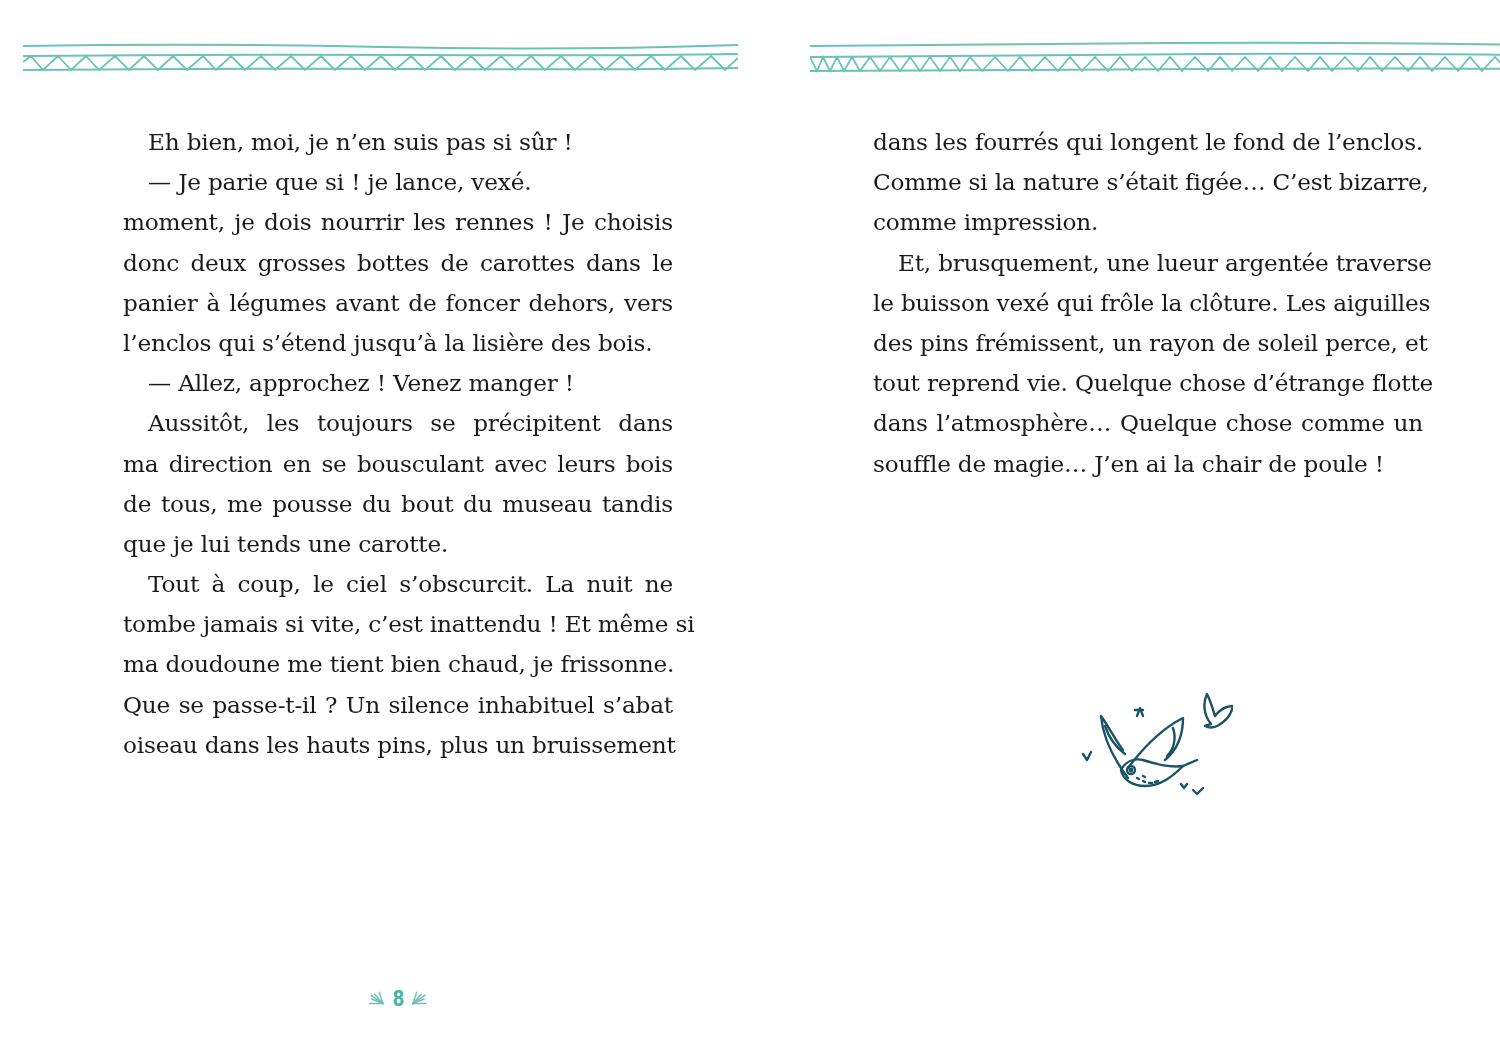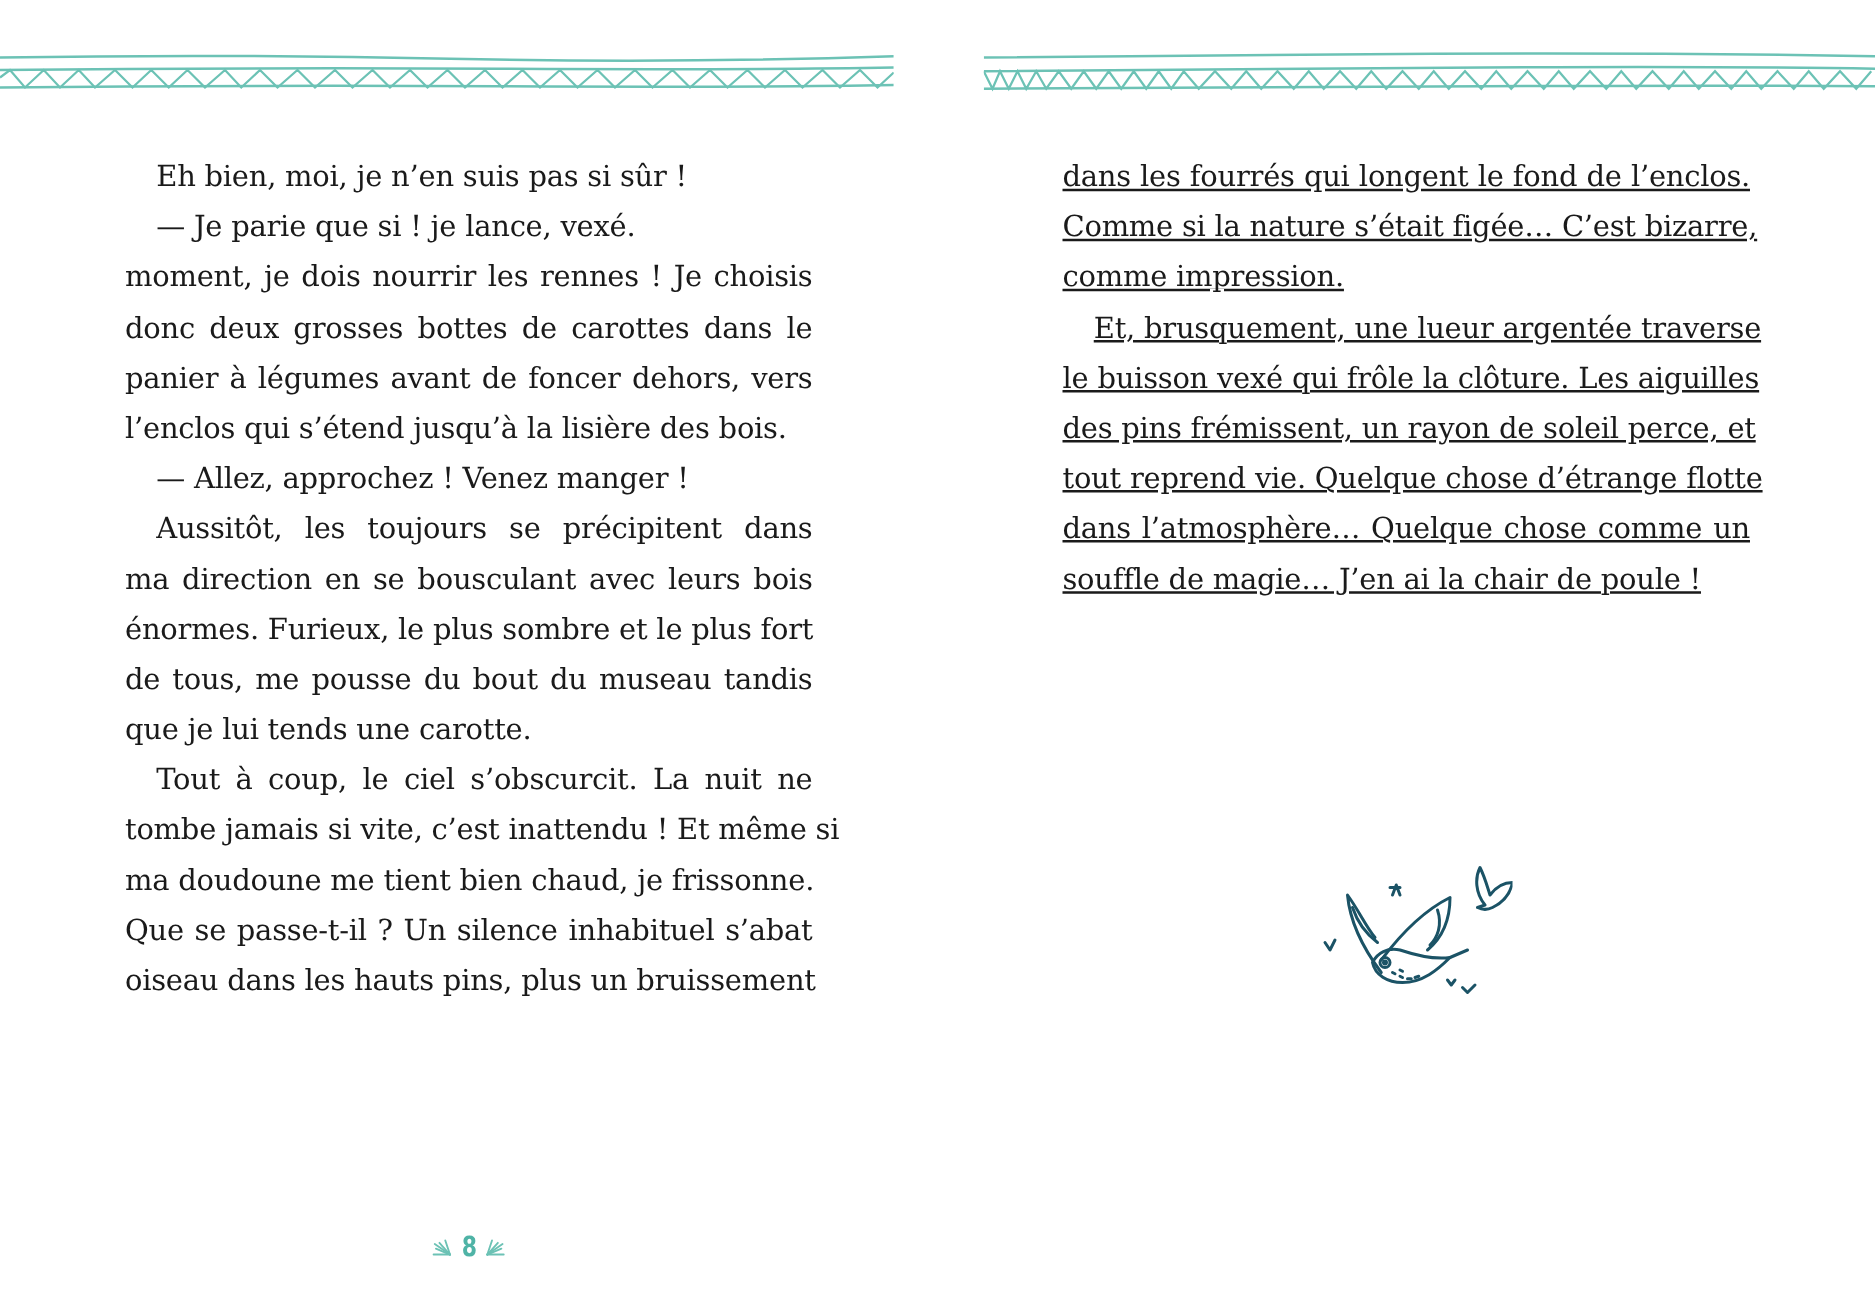--- a/index.html
+++ b/index.html
@@ -1,25 +1,25 @@
 <!DOCTYPE html>
 <html><head>
 <meta charset="utf-8">
 <style>
   html, body { margin:0; padding:0; background:#ffffff; }
   body { width:1500px; height:1050px; position:relative; overflow:hidden; font-family:"DejaVu Serif", serif; color:#1a1a1a; }
-  .page { position:absolute; top:0; height:1050px; }
+  .page { position:absolute; top:0; height:1050px;margin-left:23px; }
   .page-left { left:0; width:750px; }
   .page-right { left:750px; width:750px; }
   .border-deco { position:absolute; top:40px; height:36px; }
   .page-left .border-deco { left:0; width:715px; }
   .page-right .border-deco { left:37px; width:713px; }
   .text-block { position:absolute; top:122px; width:550px; font-size:23.2px; line-height:40.2px; letter-spacing:-0.2px; }
   .page-left .text-block { left:100px; }
-  .page-right .text-block { left:100px;text-decoration:underline; }
+  .page-right .text-block { left:100px; }
   .line { display:block; height:40.2px; white-space:nowrap; text-align:justify; text-align-last:justify; }
   .line.indent { padding-left:25px; }
   .line.last { text-align-last:left; }
   .folio { position:absolute; top:982px; left:345px; width:60px; height:32px; display:flex; align-items:center; justify-content:center; gap:6px; }
   .folio-num { color:#4fb3a6; font-family:"DejaVu Sans", sans-serif; font-size:22px; font-weight:bold; letter-spacing:-1px; transform:scaleX(0.8); }
   .birds { position:absolute; left:300px; top:688px; width:160px; height:112px; }
 </style>
 </head>
 <body>
 
@@ -34,21 +34,20 @@
   <div class="text-block">
     <span class="line indent last">Eh bien, moi, je n’en suis pas si sûr !</span>
     <span class="line indent last">— Je parie que si ! je lance, vexé.</span>
     <span class="line">moment, je dois nourrir les rennes ! Je choisis</span>
     <span class="line">donc deux grosses bottes de carottes dans le</span>
     <span class="line">panier à légumes avant de foncer dehors, vers</span>
     <span class="line last">l’enclos qui s’étend jusqu’à la lisière des bois.</span>
     <span class="line indent last">— Allez, approchez ! Venez manger !</span>
     <span class="line indent">Aussitôt, les toujours se précipitent dans</span>
     <span class="line">ma direction en se bousculant avec leurs bois</span>
-    <span class="line">énormes. Furieux, le plus sombre et le plus fort</span>
     <span class="line">de tous, me pousse du bout du museau tandis</span>
     <span class="line last">que je lui tends une carotte.</span>
     <span class="line indent">Tout à coup, le ciel s’obscurcit. La nuit ne</span>
     <span class="line">tombe jamais si vite, c’est inattendu ! Et même si</span>
     <span class="line">ma doudoune me tient bien chaud, je frissonne.</span>
     <span class="line">Que se passe-t-il ? Un silence inhabituel s’abat</span>
     <span class="line">oiseau dans les hauts pins, plus un bruissement</span>
   </div>
 
   <div class="folio">

